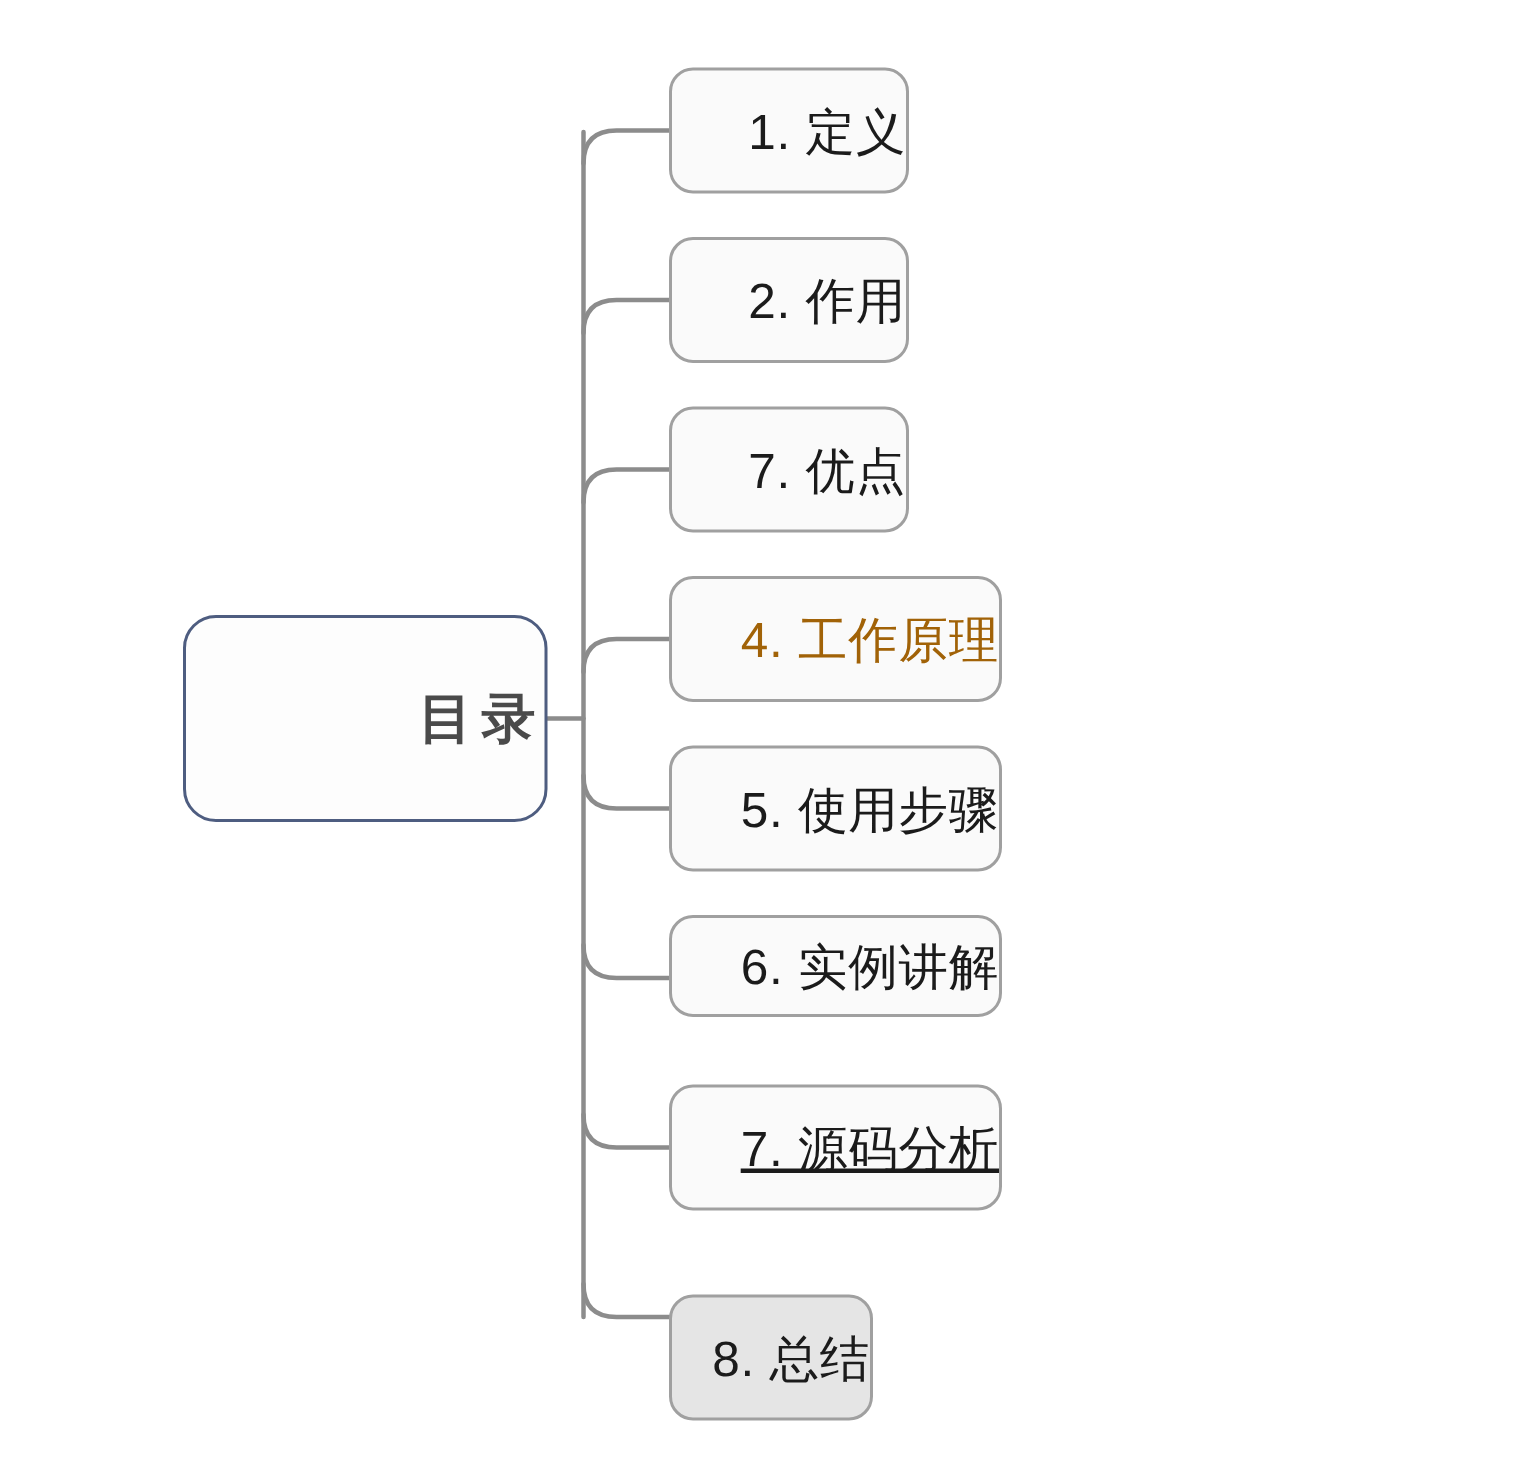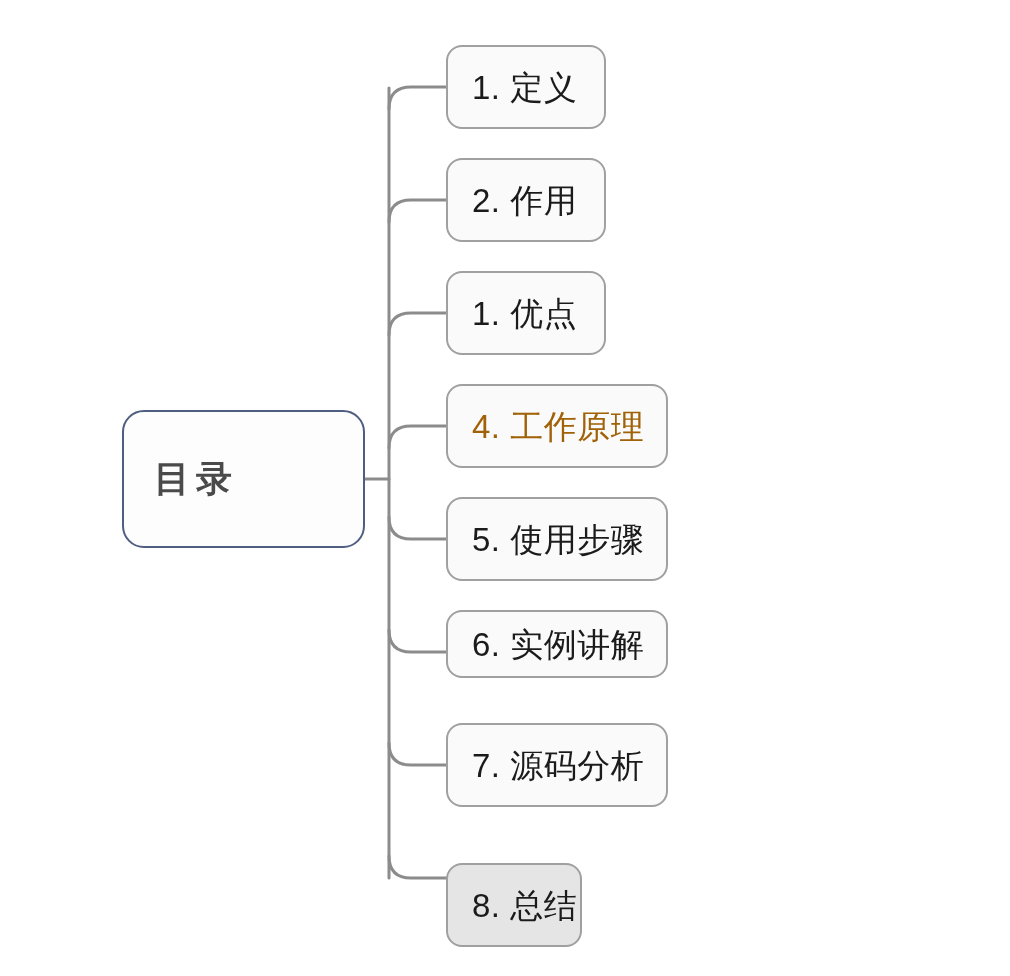--- a/index.html
+++ b/index.html
@@ -23,21 +23,21 @@
     top: 0;
     width: 1010px;
     height: 976px;
     pointer-events: none;
   }
   .node {
     position: absolute;
     box-sizing: border-box;
     display: flex;
     align-items: center;
-    justify-content: flex-start;
+    justify-content: flex-end;
     background: #fafafa;
     border: 2px solid #a0a0a0;
     border-radius: 16px;
     color: #1b1b1b;
     font-size: 33px;
     font-weight: 400;
     letter-spacing: 0.5px;
     line-height: 1;
     white-space: nowrap;
     padding-left: 24px;
@@ -75,31 +75,31 @@
     <span>目录</span>
   </div>
 
   <div class="node" style="left: 446px; top: 45px; width: 160px; height: 84px; border-color: rgb(160, 160, 160); background: rgb(250, 250, 250); color: rgb(27, 27, 27);">
     <span>1. 定义</span>
   </div>
   <div class="node" style="left: 446px; top: 158px; width: 160px; height: 84px; border-color: rgb(160, 160, 160); background: rgb(250, 250, 250); color: rgb(27, 27, 27);">
     <span>2. 作用</span>
   </div>
   <div class="node" style="left: 446px; top: 271px; width: 160px; height: 84px; border-color: rgb(160, 160, 160); background: rgb(250, 250, 250); color: rgb(27, 27, 27);">
-    <span>1. 优点</span>
+    <span>7. 优点</span>
   </div>
   <div class="node" style="left: 446px; top: 384px; width: 222px; height: 84px; border-color: rgb(160, 160, 160); background: rgb(250, 250, 250); color: #a16207;">
     <span>4. 工作原理</span>
   </div>
   <div class="node" style="left: 446px; top: 497px; width: 222px; height: 84px; border-color: rgb(160, 160, 160); background: rgb(250, 250, 250); color: rgb(27, 27, 27);">
     <span>5. 使用步骤</span>
   </div>
   <div class="node" style="left: 446px; top: 610px; width: 222px; height: 68px; border-color: rgb(160, 160, 160); background: rgb(250, 250, 250); color: rgb(27, 27, 27);">
     <span>6. 实例讲解</span>
   </div>
-  <div class="node" style="left: 446px; top: 723px; width: 222px; height: 84px; border-color: rgb(160, 160, 160); background: rgb(250, 250, 250); color: rgb(27, 27, 27);">
+  <div class="node" style="left: 446px; top: 723px; width: 222px; height: 84px; border-color: rgb(160, 160, 160); background: rgb(250, 250, 250); color: rgb(27, 27, 27); text-decoration: underline;">
     <span>7. 源码分析</span>
   </div>
   <div class="node" style="left: 446px; top: 863px; width: 136px; height: 84px; border-color: rgb(160, 160, 160); background: #e5e5e5; color: rgb(27, 27, 27);">
     <span>8. 总结</span>
   </div>
 
 </div>
 
 </body></html>

